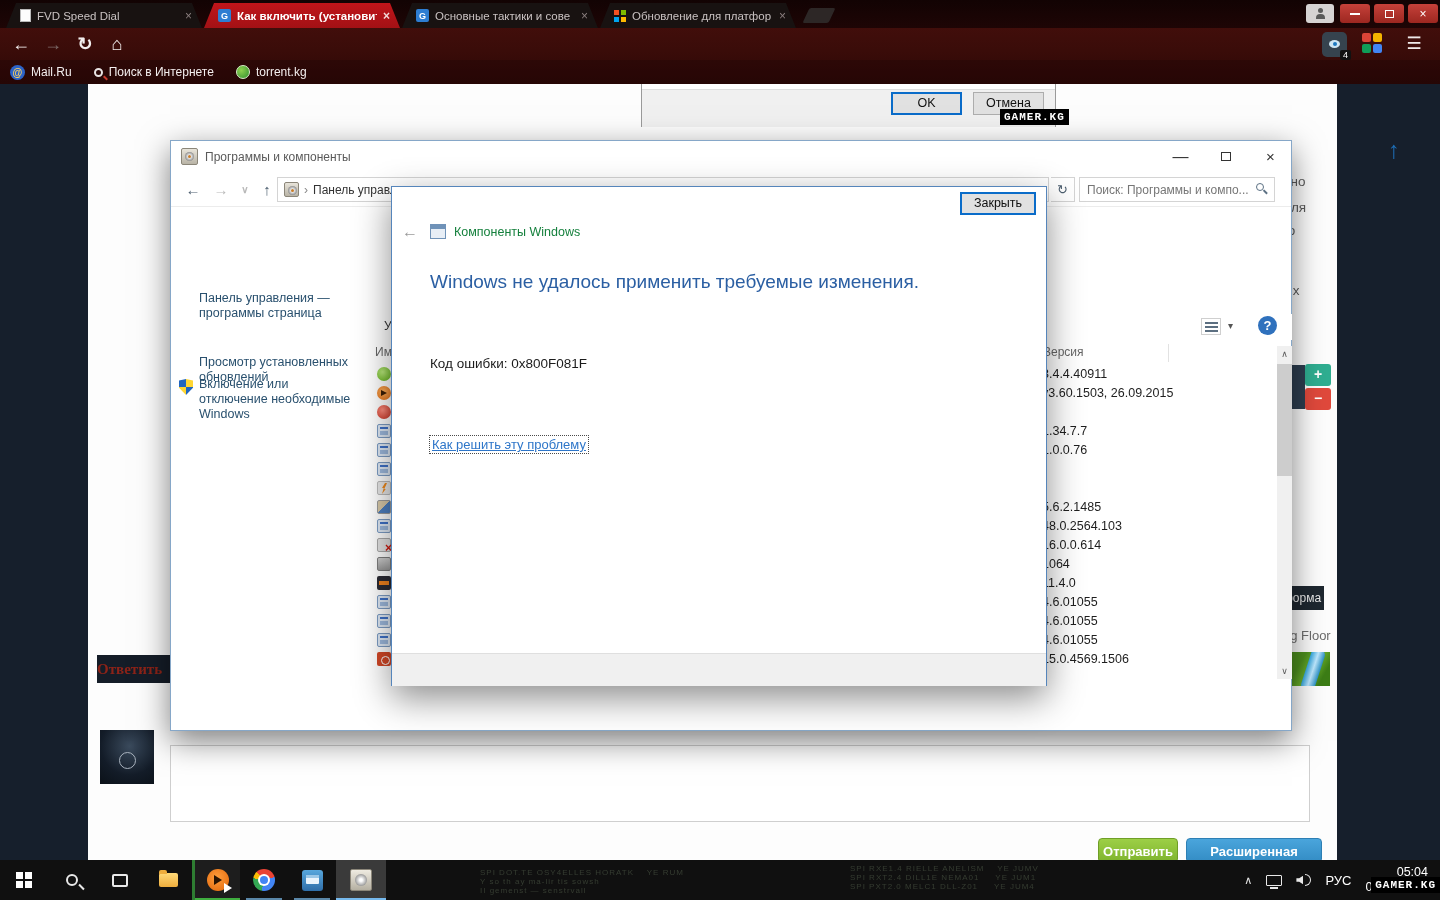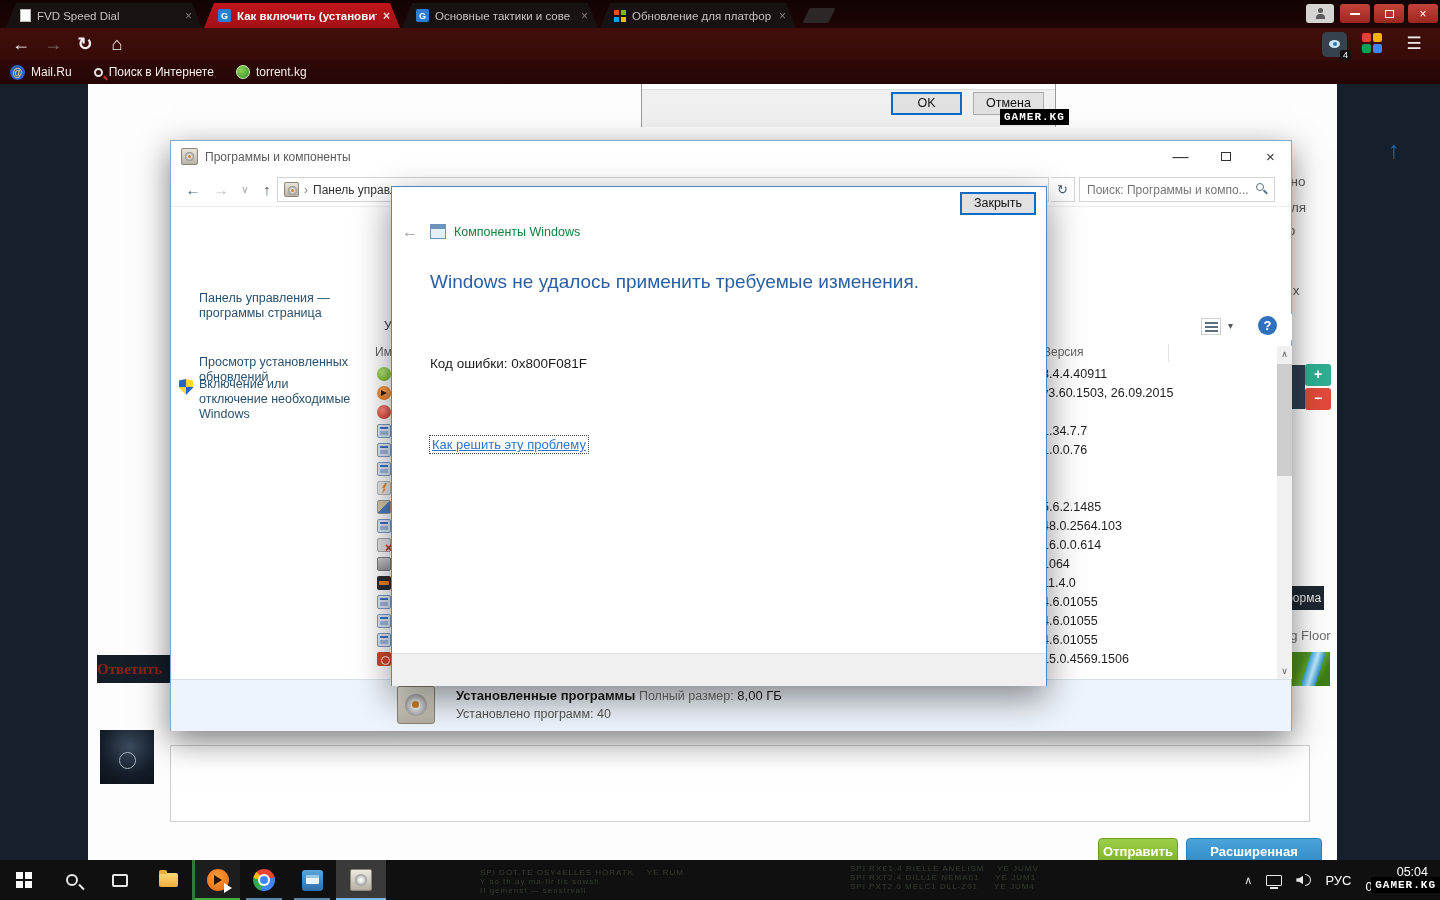--- a/index.html
+++ b/index.html
@@ -450,29 +450,20 @@
       <div class="prow" style="top:285px;">
           <span class="pic office"></span>
           <span class="pver">15.0.4569.1506</span>
         </div>
     </div>
     <div id="pf-scroll">
       <div class="s-up">∧</div>
       <div id="pf-thumb"></div>
       <div class="s-dn">∨</div>
     </div>
-    <div id="pf-status">
-      <span class="big-ic"></span>
-      <div id="st-line1">
-        <b>Установленные программы</b>
-        <span id="st-size-label">Полный размер:</span>
-        <span>8,00 ГБ</span>
-      </div>
-      <div id="st-line2">Установлено программ: 40</div>
-    </div>
   </div>
 
   <div id="wf-dialog">
     <div id="wf-close">×</div>
     <div id="wf-back">←</div>
     <span id="wf-icon"></span>
     <span id="wf-title">Компоненты Windows</span>
     <div id="wf-heading">Windows не удалось применить требуемые изменения.</div>
     <div id="wf-errcode">Код ошибки: 0x800F081F</div>
     <a id="wf-link">Как решить эту проблему</a>

